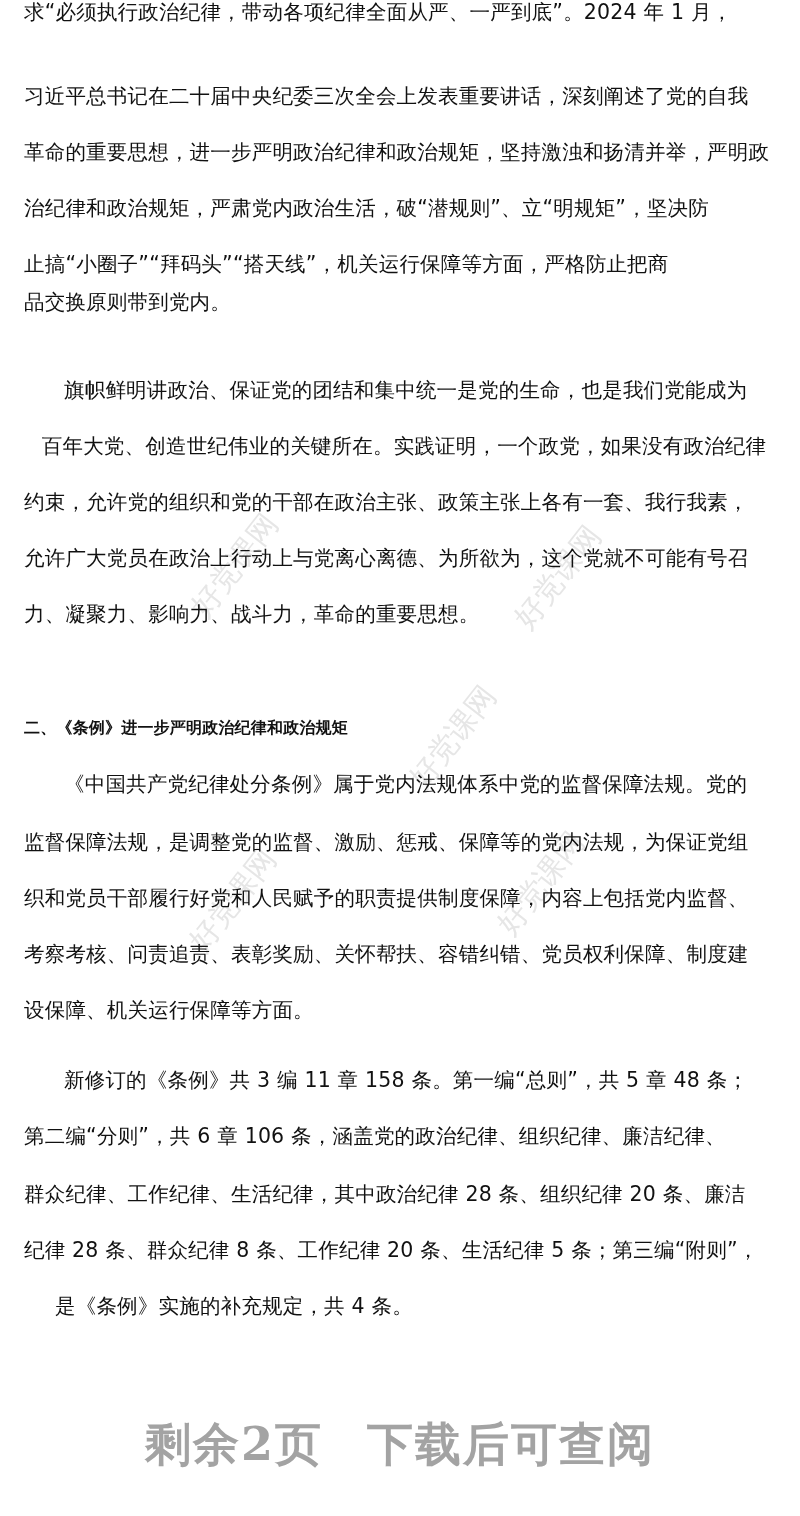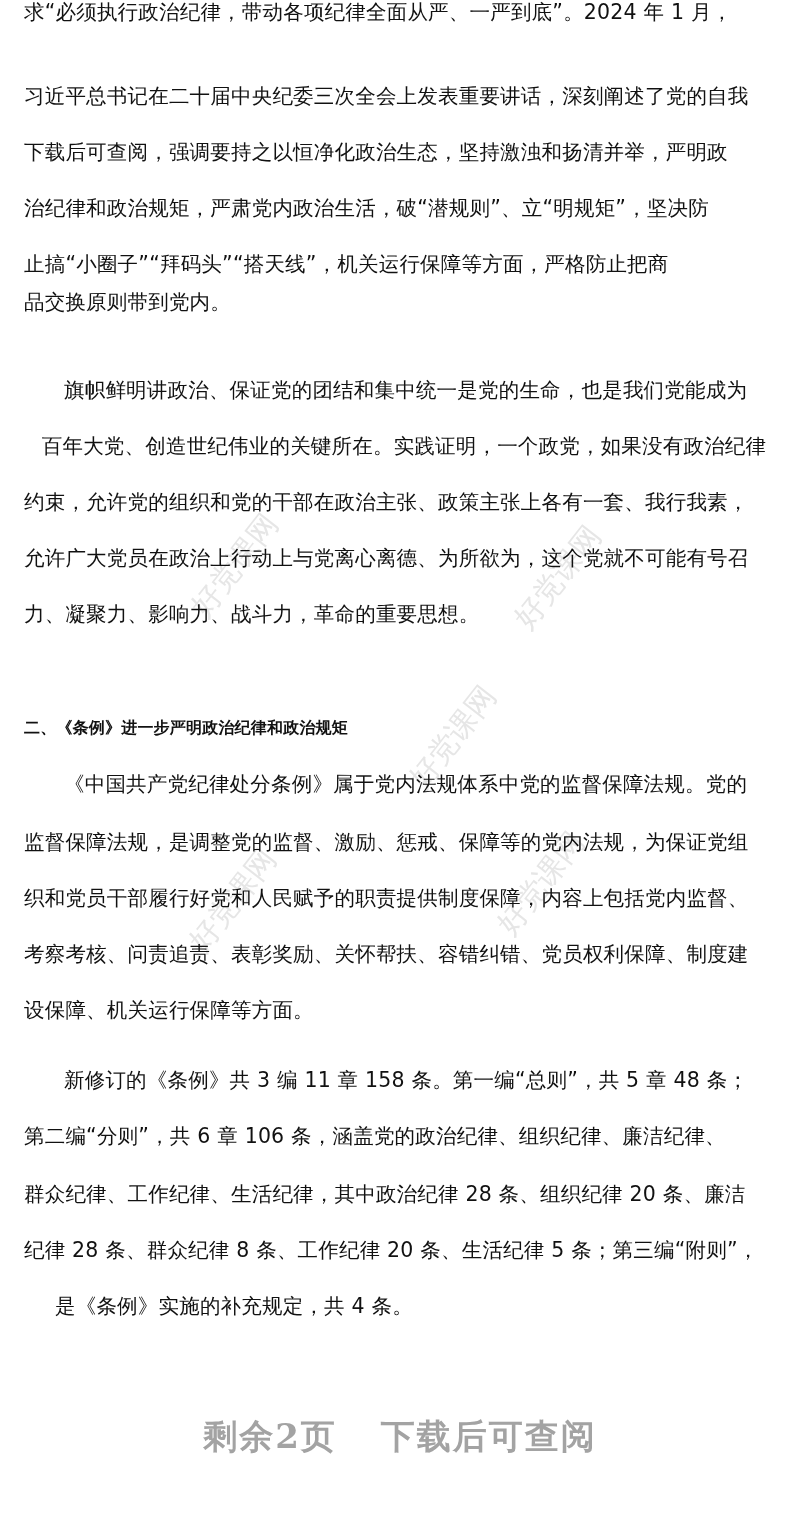--- a/index.html
+++ b/index.html
@@ -6,39 +6,39 @@
   body { width:800px; height:1516px; position:relative; overflow:hidden;
          font-family:"DejaVu Sans", "Liberation Sans", sans-serif; color:#111111; }
   .line { position:absolute; left:24px; width:760px; font-size:20.5px; line-height:28px;
           white-space:nowrap; letter-spacing:0.2px; }
   .indent { left:64px; width:720px; }
   .heading { font-weight:bold; font-size:16px; }
   .wm { position:absolute; color:#e6e6e6; font-size:30px; transform:rotate(-52deg);
         transform-origin:left top; white-space:nowrap; pointer-events:none; z-index:0; }
   .text-layer { position:absolute; inset:0; z-index:1; }
   .banner { position:absolute; left:0; width:800px; top:1414px; text-align:center;
-            font-size:34px; font-weight:bold; color:#a3a3a3; letter-spacing:2px;
+            font-size:46px; font-weight:bold; color:#a3a3a3; letter-spacing:2px;
             font-family:"DejaVu Serif", "Liberation Serif", serif; }
   .banner span + span { margin-left:44px; }
 </style>
 </head>
 <body>
 
 <div class="wm" style="left:182px;top:600px;">好党课网</div>
 <div class="wm" style="left:505px;top:612px;">好党课网</div>
 <div class="wm" style="left:400px;top:772px;">好党课网</div>
 <div class="wm" style="left:180px;top:935px;">好党课网</div>
 <div class="wm" style="left:488px;top:918px;">好党课网</div>
 
 <div class="text-layer">
 
   <div class="line" style="top:-2px;">求“必须执行政治纪律，带动各项纪律全面从严、一严到底”。2024 年 1 月，</div>
 
   <div class="line" style="top:82px;">习近平总书记在二十届中央纪委三次全会上发表重要讲话，深刻阐述了党的自我</div>
-  <div class="line" style="top:138px;">下载后可查阅，强调要持之以恒净化政治生态，坚持激浊和扬清并举，严明政</div>
+  <div class="line" style="top:138px;">革命的重要思想，进一步严明政治纪律和政治规矩，坚持激浊和扬清并举，严明政</div>
   <div class="line" style="top:194px;">治纪律和政治规矩，严肃党内政治生活，破“潜规则”、立“明规矩”，坚决防</div>
   <div class="line" style="top:250px;">止搞“小圈子”“拜码头”“搭天线”，机关运行保障等方面，严格防止把商</div>
   <div class="line" style="top:288px;">品交换原则带到党内。</div>
 
   <div class="line indent" style="top:376px;">旗帜鲜明讲政治、保证党的团结和集中统一是党的生命，也是我们党能成为</div>
   <div class="line" style="top:432px;text-align:center;">百年大党、创造世纪伟业的关键所在。实践证明，一个政党，如果没有政治纪律</div>
   <div class="line" style="top:488px;">约束，允许党的组织和党的干部在政治主张、政策主张上各有一套、我行我素，</div>
   <div class="line" style="top:544px;">允许广大党员在政治上行动上与党离心离德、为所欲为，这个党就不可能有号召</div>
   <div class="line" style="top:600px;">力、凝聚力、影响力、战斗力，革命的重要思想。</div>
 

